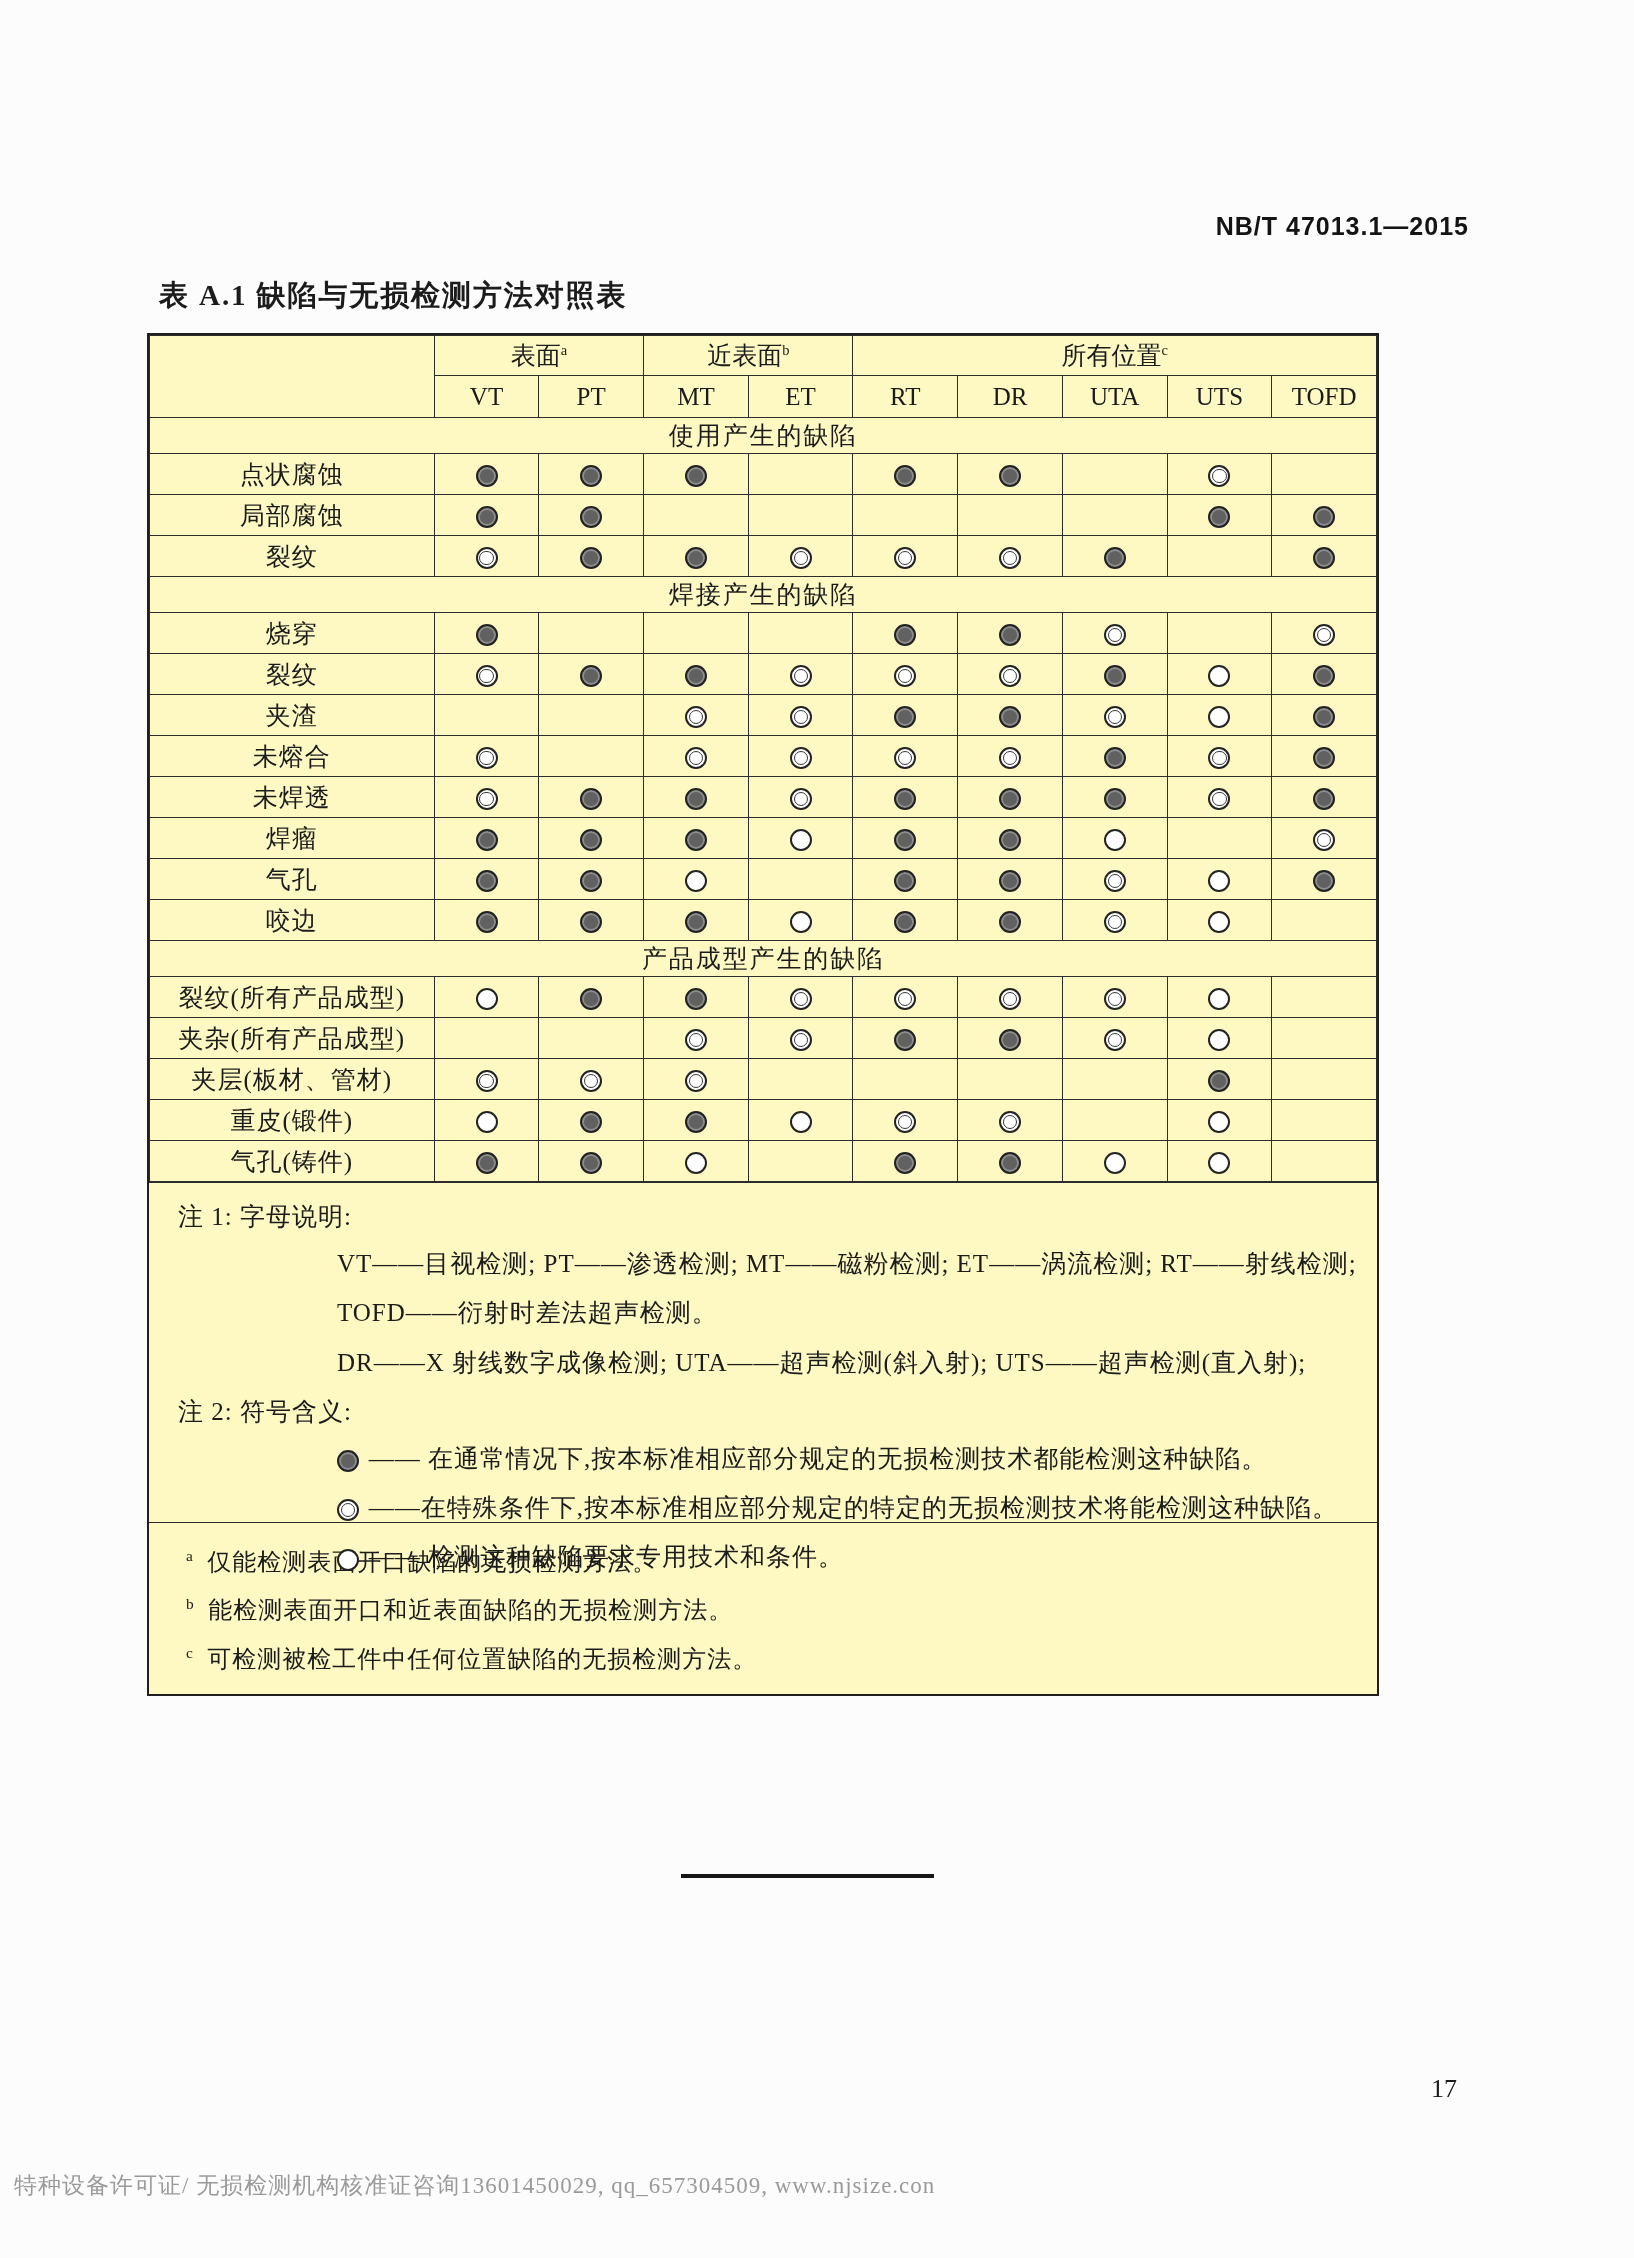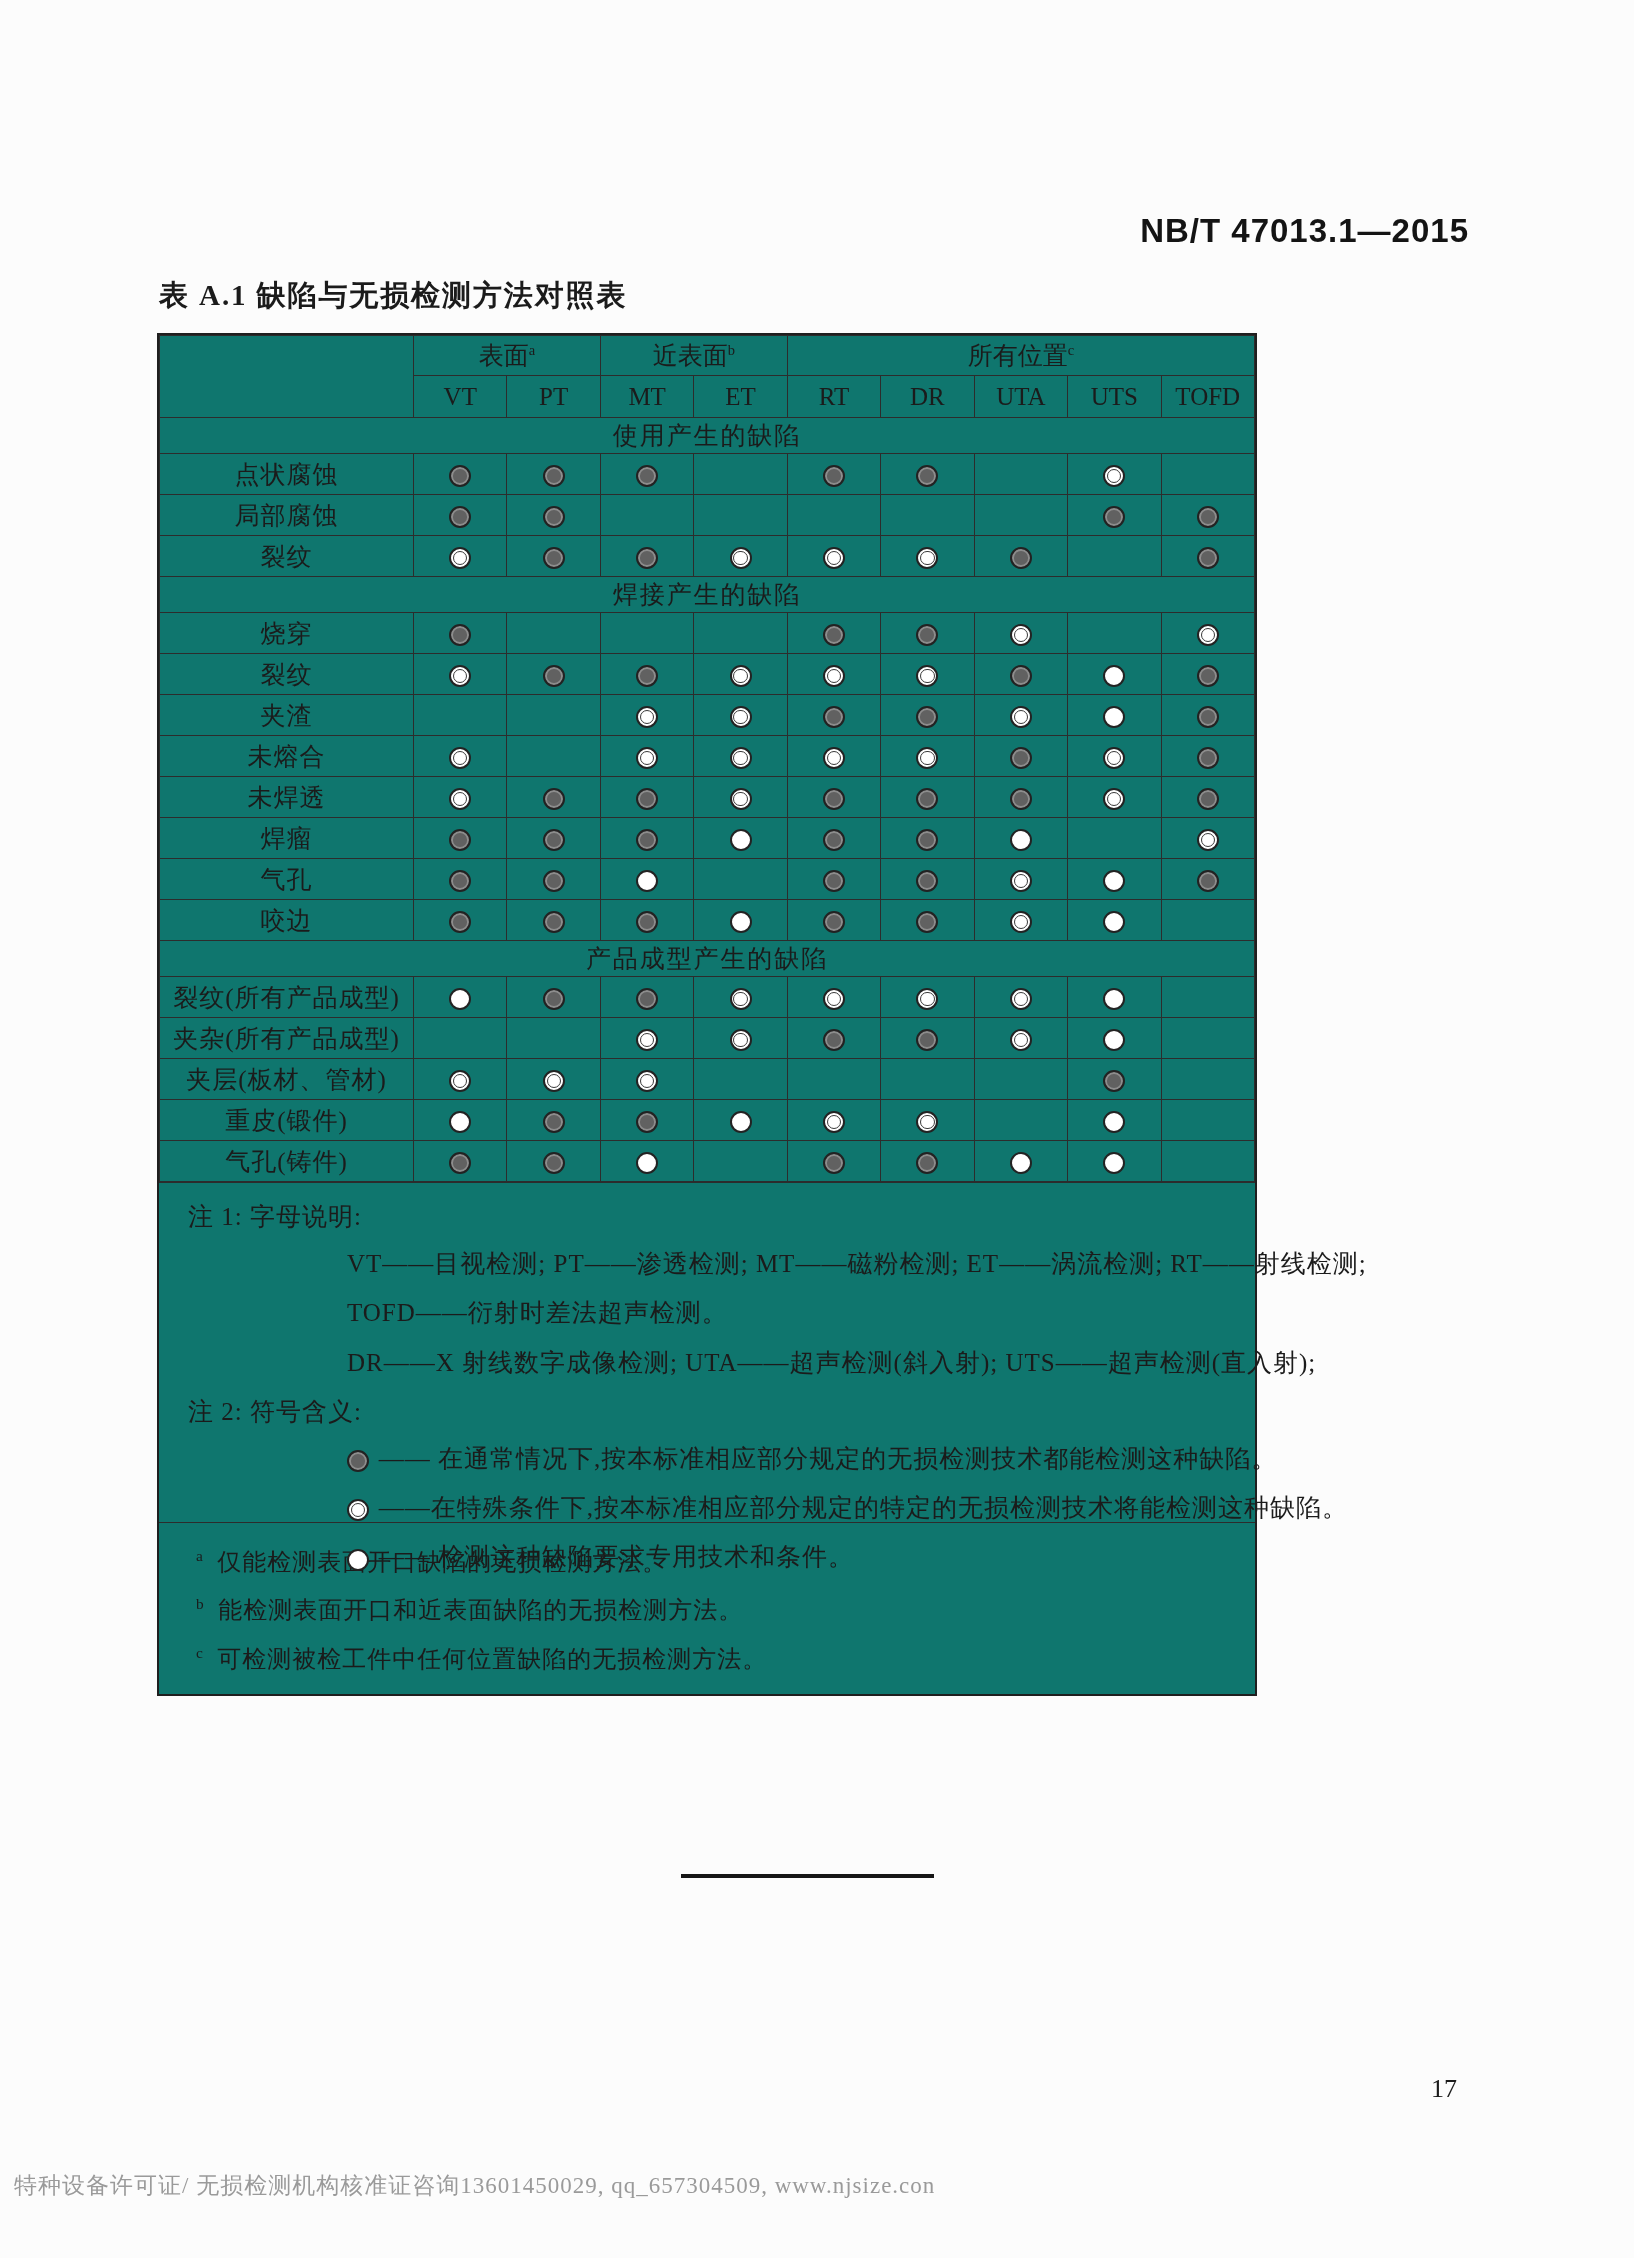--- a/index.html
+++ b/index.html
@@ -9,29 +9,29 @@
     width:1635px;height:2258px;
     margin:0 auto;
     background:#fcfcfc;
     font-family:"Liberation Serif","DejaVu Serif",serif;
     color:#1b1b1b;
     overflow:hidden;
   }
   .header-code{
     position:absolute;top:212px;right:166px;
     font-family:"Liberation Sans","DejaVu Sans",sans-serif;
-    font-size:33px;font-weight:600;letter-spacing:1px;color:#141414;
+    font-size:25px;font-weight:600;letter-spacing:1px;color:#141414;
   }
   .table-title{
     position:absolute;top:276px;left:159px;width:1052px;
     text-align:left;font-size:29px;font-weight:700;letter-spacing:1.9px;
   }
   .table-frame{
-    position:absolute;top:333px;left:157px;width:1100px;
-    border:2.9px solid #1f1f1f;background:#0f766e;box-sizing:border-box;
+    position:absolute;top:333px;left:147px;width:1232px;
+    border:2.9px solid #1f1f1f;background:#fef9c3;box-sizing:border-box;
   }
   table.grid{width:100%;border-collapse:collapse;table-layout:fixed;}
   table.grid col.c-label{width:23.2%;}
   table.grid th,table.grid td{
     border:1.9px solid #2c2c2c;text-align:center;vertical-align:middle;
     font-size:25px;font-weight:400;padding:0;overflow:hidden;
   }
   table.grid thead tr.group-row th{height:39px;}
   table.grid thead tr.col-row th{height:41px;font-family:"Liberation Serif","DejaVu Serif",serif;}
   table.grid td.section{height:35px;letter-spacing:1.9px;font-family:Liberation Mono, monospace;}

